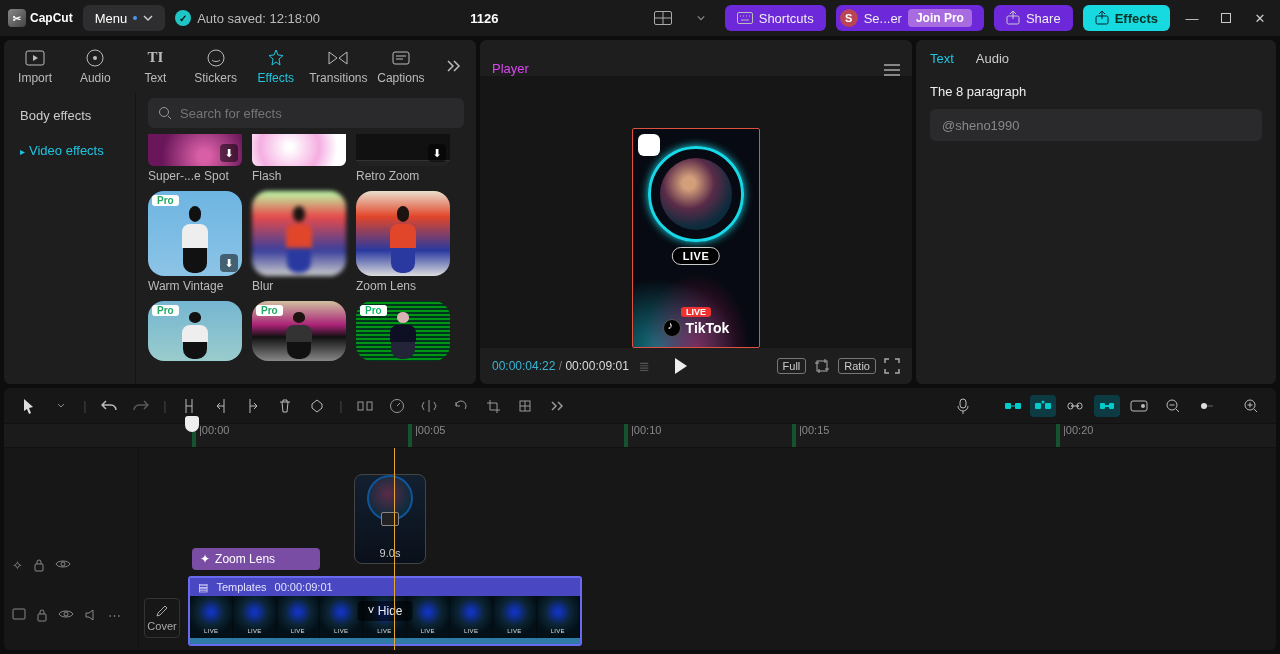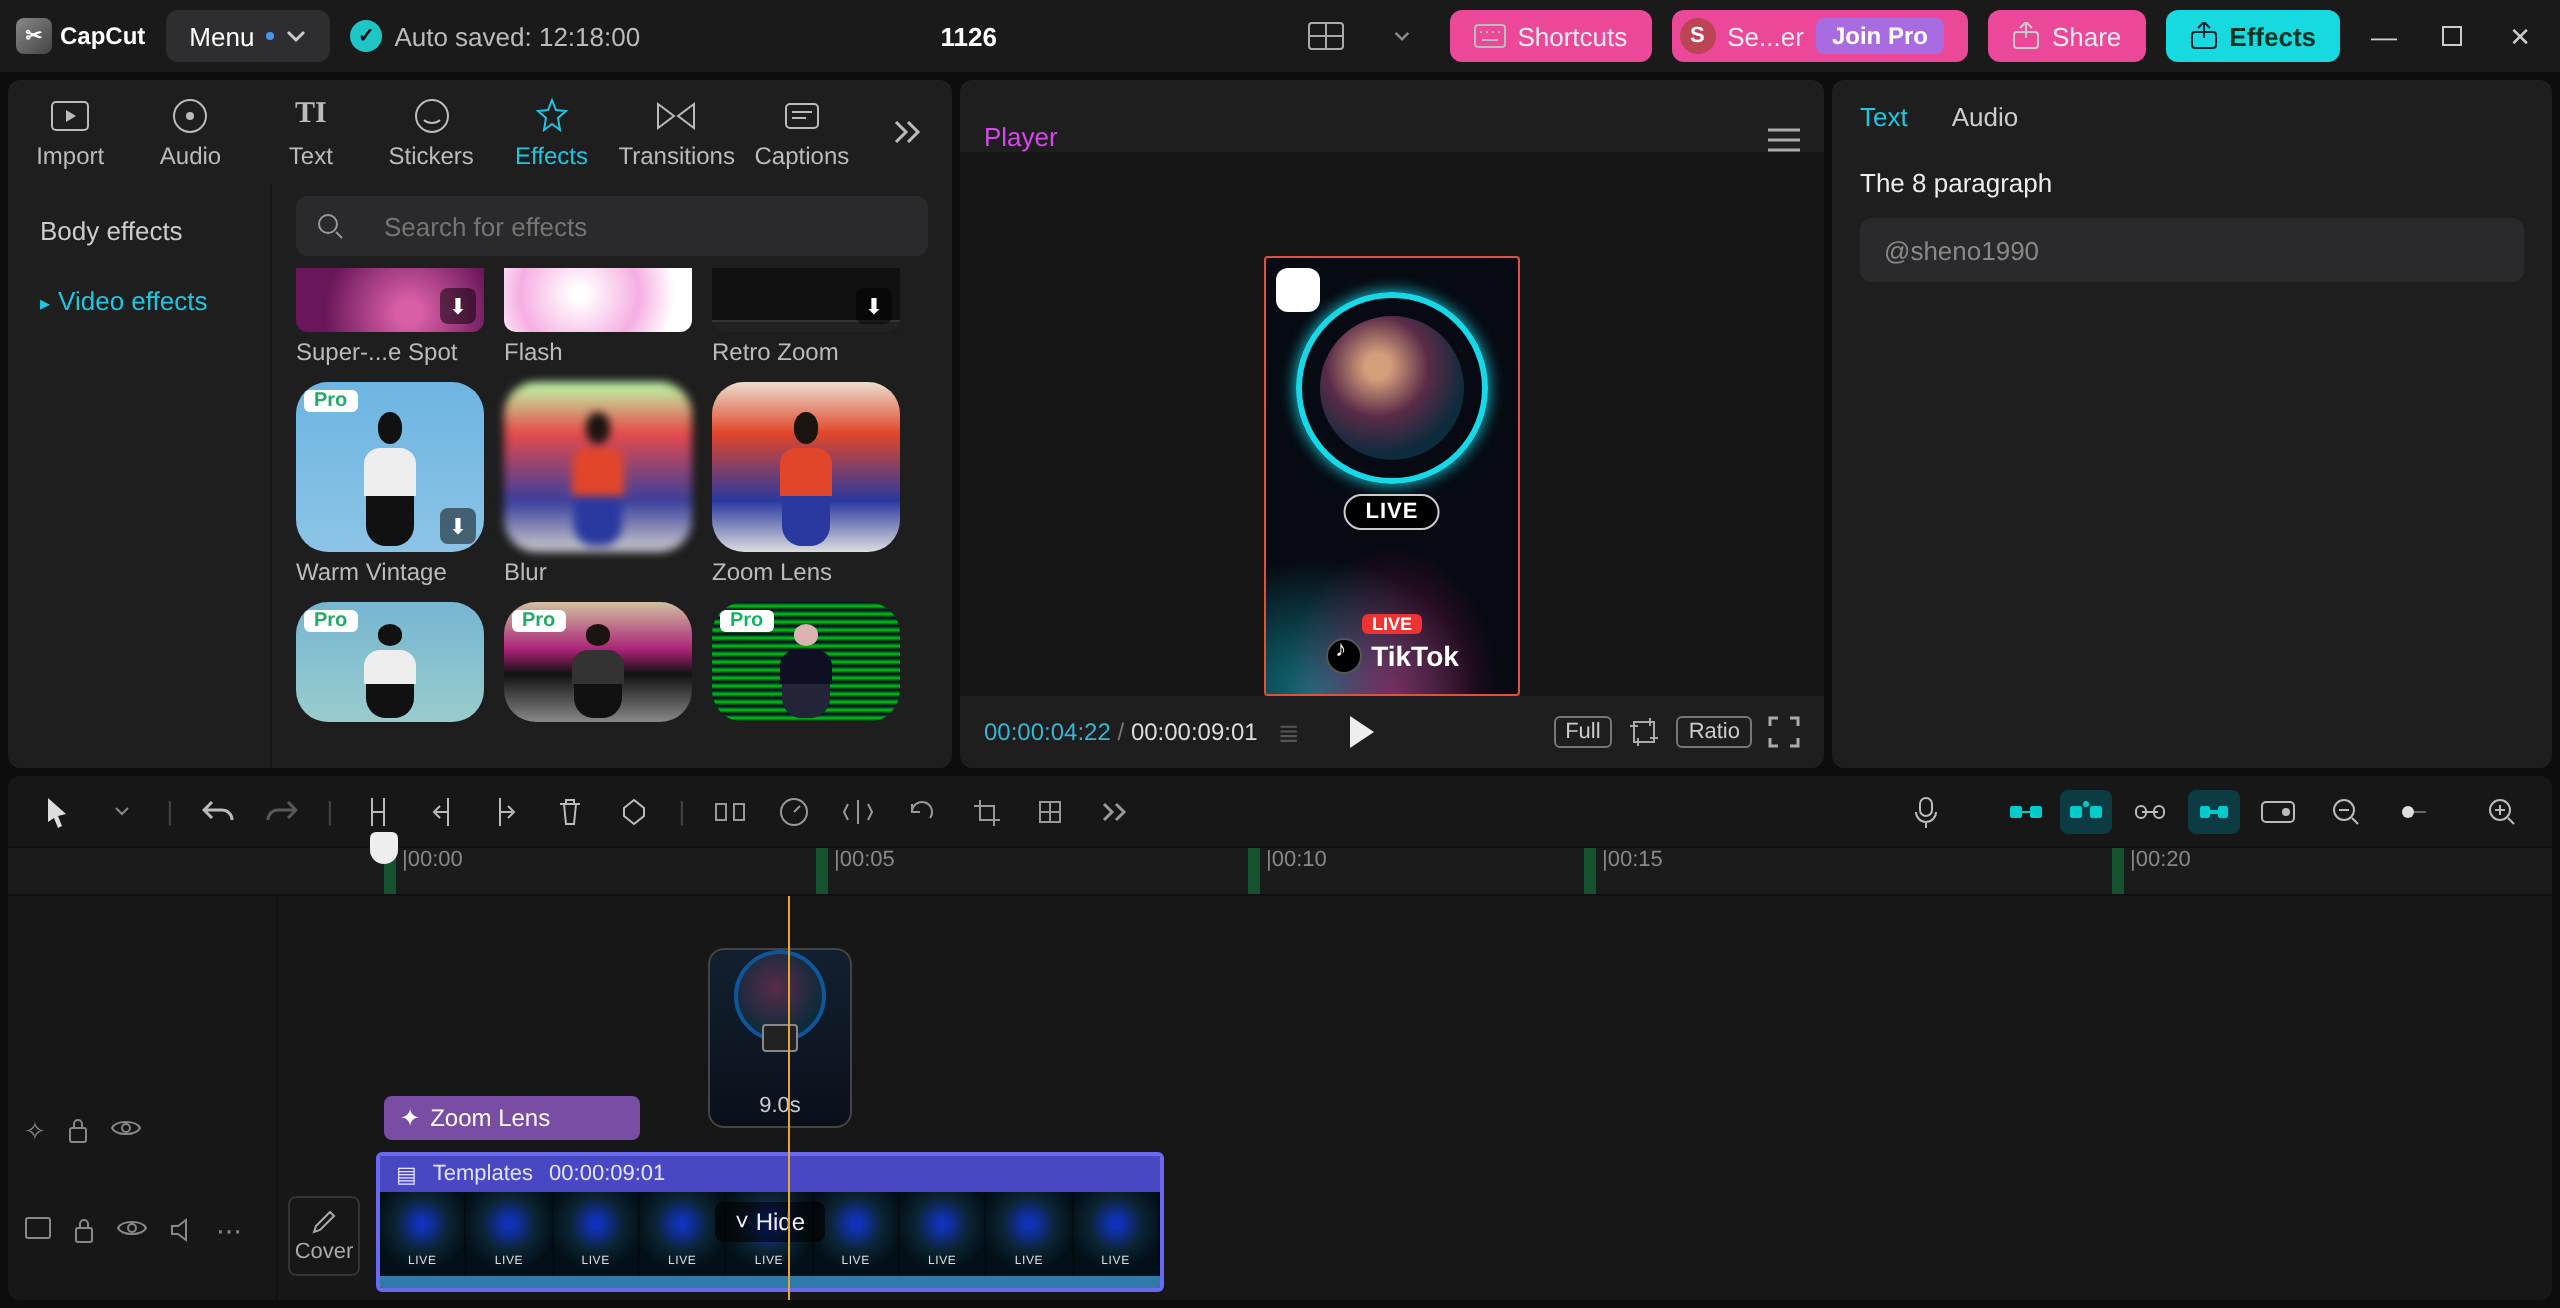--- a/index.html
+++ b/index.html
@@ -10,21 +10,21 @@
 .menubar{height:36px;background:#1a1a1a;display:flex;align-items:center;padding:0 8px;gap:10px}
 .brand{display:flex;align-items:center;gap:4px;color:#fff;font-weight:600;font-size:12px}
 .brand .cc{width:18px;height:18px;border-radius:4px;background:linear-gradient(135deg,#888,#444);display:flex;align-items:center;justify-content:center;font-size:10px;color:#fff}
 .menu-btn{background:#2e2e30;border-radius:6px;height:26px;padding:0 12px;display:flex;align-items:center;font-size:13px;color:#fff;gap:6px}
 .menu-btn .dot{width:4px;height:4px;border-radius:50%;background:#49e}
 .autosave{display:flex;align-items:center;gap:6px;font-size:13px;color:#bbb}
 .autosave .chk{width:16px;height:16px;border-radius:50%;background:#1fc6c6;display:flex;align-items:center;justify-content:center;font-size:10px;color:#0d0d0d;font-weight:bold}
 .mb-spacer{flex:1}
 .mb-center{color:#fff;font-weight:600}
 .mb-ico{width:28px;height:26px;display:flex;align-items:center;justify-content:center;color:#ccc;border-radius:4px}
-.mb-pill{background:#ec4899;border-radius:6px;height:26px;padding:0 12px;display:flex;align-items:center;gap:6px;color:#eee}
+.mb-pill{background:#6d28d9;border-radius:6px;height:26px;padding:0 12px;display:flex;align-items:center;gap:6px;color:#eee}
 .joinpro{background:#a96be0;color:#fff;font-weight:600;padding:2px 8px;border-radius:4px;font-size:12px}
 .avatar{width:18px;height:18px;border-radius:50%;background:#b45;display:flex;align-items:center;justify-content:center;font-size:11px;color:#fff;font-weight:bold}
 .export-btn{background:#17d9e0;color:#032;font-weight:600}
 .winctl{width:24px;display:flex;align-items:center;justify-content:center;color:#ccc}
 
 
 .workspace{display:grid;grid-template-columns:472px 432px 1fr;grid-template-rows:344px 1fr;gap:4px;padding:4px;height:618px}
 .panel{background:#1e1e1f;border-radius:6px;overflow:hidden;position:relative}
 
 
@@ -32,21 +32,21 @@
 .libtab{display:flex;flex-direction:column;align-items:center;gap:3px;width:55px;color:#bbb;font-size:12px}
 .libtab.active{color:#1fc6e0}
 .libtab .i{width:22px;height:20px;display:flex;align-items:center;justify-content:center}
 .libmore{margin-left:auto;color:#ccc;padding:0 8px}
 .lib-body{display:flex;height:calc(100% - 52px)}
 .lib-side{width:132px;border-right:1px solid #151515;padding:8px 6px;display:flex;flex-direction:column;gap:4px}
 .lib-side .cat{padding:8px 10px;border-radius:6px;color:#ccc;font-size:13px}
 .lib-side .cat.active{color:#1fc6e0}
 .lib-side .tri{color:#1fc6e0;margin-right:4px;font-size:10px}
 .lib-main{flex:1;padding:6px 12px 0;display:flex;flex-direction:column;overflow:hidden}
-.search-row{display:flex;align-items:center;gap:20px;background:#2a2a2c;border-radius:6px;height:30px;padding:0 10px;color:#999}
+.search-row{display:flex;align-items:center;gap:8px;background:#2a2a2c;border-radius:6px;height:30px;padding:0 10px;color:#999}
 .search-row input{background:transparent;border:none;outline:none;color:#ccc;flex:1;font-size:13px}
 .fx-grid{display:grid;grid-template-columns:repeat(3,94px);gap:8px 10px;margin-top:6px;overflow:hidden}
 .fx{display:flex;flex-direction:column;gap:3px}
 .fx .th{width:94px;height:85px;border-radius:16px;position:relative;overflow:hidden}
 .fx .cap{font-size:12px;color:#bbb;white-space:nowrap;overflow:hidden;text-overflow:ellipsis}
 .pro-tag{position:absolute;top:4px;left:4px;background:#fff;color:#2a6;font-size:10px;font-weight:700;padding:0 5px;border-radius:3px}
 .dl{position:absolute;bottom:4px;right:4px;width:18px;height:18px;border-radius:4px;background:rgba(0,0,0,.5);display:flex;align-items:center;justify-content:center;color:#fff;font-size:11px}
 
 .th1{background:radial-gradient(circle at 60% 70%,#d85fa6 10%,#6a165a 70%)}
 .th2{background:radial-gradient(circle at 40% 40%,#fff 5%,#f5aee2 50%,#fff 80%)}
@@ -94,21 +94,21 @@
 
 
 .timeline{grid-column:1/4;background:#171718;border-radius:6px;padding:0;position:relative;overflow:hidden}
 .tl-tool{height:36px;display:flex;align-items:center;padding:0 10px;gap:2px;border-bottom:1px solid #111}
 .tbtn{width:30px;height:28px;display:flex;align-items:center;justify-content:center;color:#bbb;border-radius:4px}
 .tbtn.sep{width:14px;color:#444}
 .tl-r{margin-left:auto;display:flex;align-items:center;gap:4px}
 .tag-toggle{width:26px;height:22px;border-radius:4px;display:flex;align-items:center;justify-content:center;font-size:11px;color:#0cc}
 .tag-toggle.on{background:#0c3b44}
 .ruler{height:24px;position:relative;background:#1b1b1c;border-bottom:1px solid #111}
-.ruler .tick{position:absolute;top:0;height:100%;border-left:6px solid #14532d;color:#888;font-size:11px;padding-left:3px}
+.ruler .tick{position:absolute;top:0;height:100%;border-left:4px solid #14532d;color:#888;font-size:11px;padding-left:3px}
 .playhead{position:absolute;top:0;bottom:0;width:0;border-left:1.5px solid #e7a531;z-index:5;pointer-events:none}
 .ph-handle{position:absolute;top:-8px;left:-7px;width:14px;height:16px;background:#eee;border-radius:3px 3px 7px 7px}
 .tracks{position:relative;height:calc(100% - 60px);overflow:hidden}
 .gutter{position:absolute;left:0;top:0;width:135px;height:100%;border-right:1px solid #111}
 .lane-icons{position:absolute;left:8px;display:flex;gap:10px;color:#888}
 .lane-icons.a{top:110px}
 .lane-icons.b{top:160px}
 .cover-btn{position:absolute;left:140px;top:150px;width:36px;height:40px;border:1px solid #333;border-radius:4px;display:flex;flex-direction:column;align-items:center;justify-content:center;color:#aaa;font-size:11px;gap:2px}
 .clip-zoom{position:absolute;left:188px;top:100px;width:128px;height:22px;background:#7a4da4;border-radius:4px;display:flex;align-items:center;padding:0 8px;color:#fff;font-size:12px;gap:5px}
 .ghost{position:absolute;left:350px;top:26px;width:72px;height:90px;border:1px solid #444;border-radius:8px;background:linear-gradient(#132030,#0a101a);display:flex;flex-direction:column;align-items:center;justify-content:center;color:#ccc;font-size:11px}

